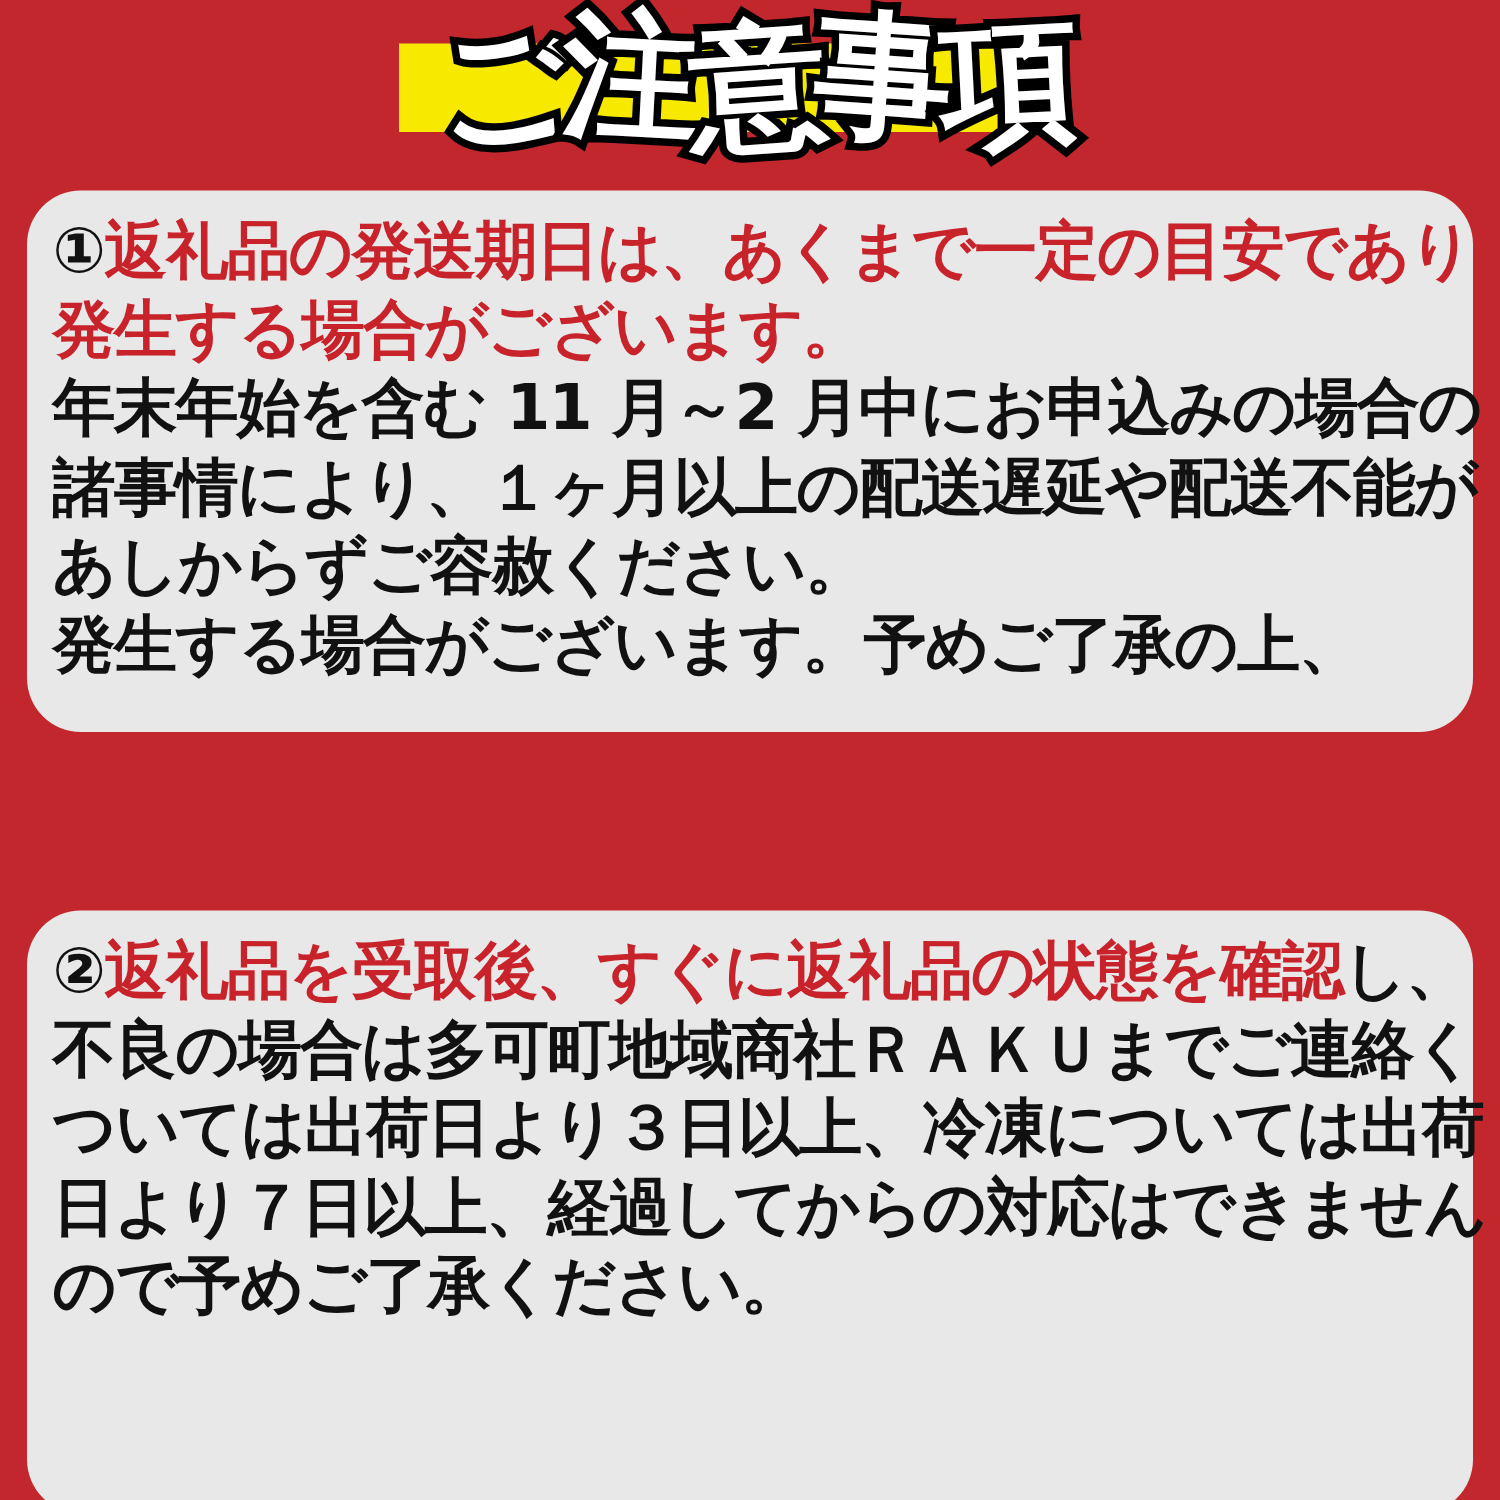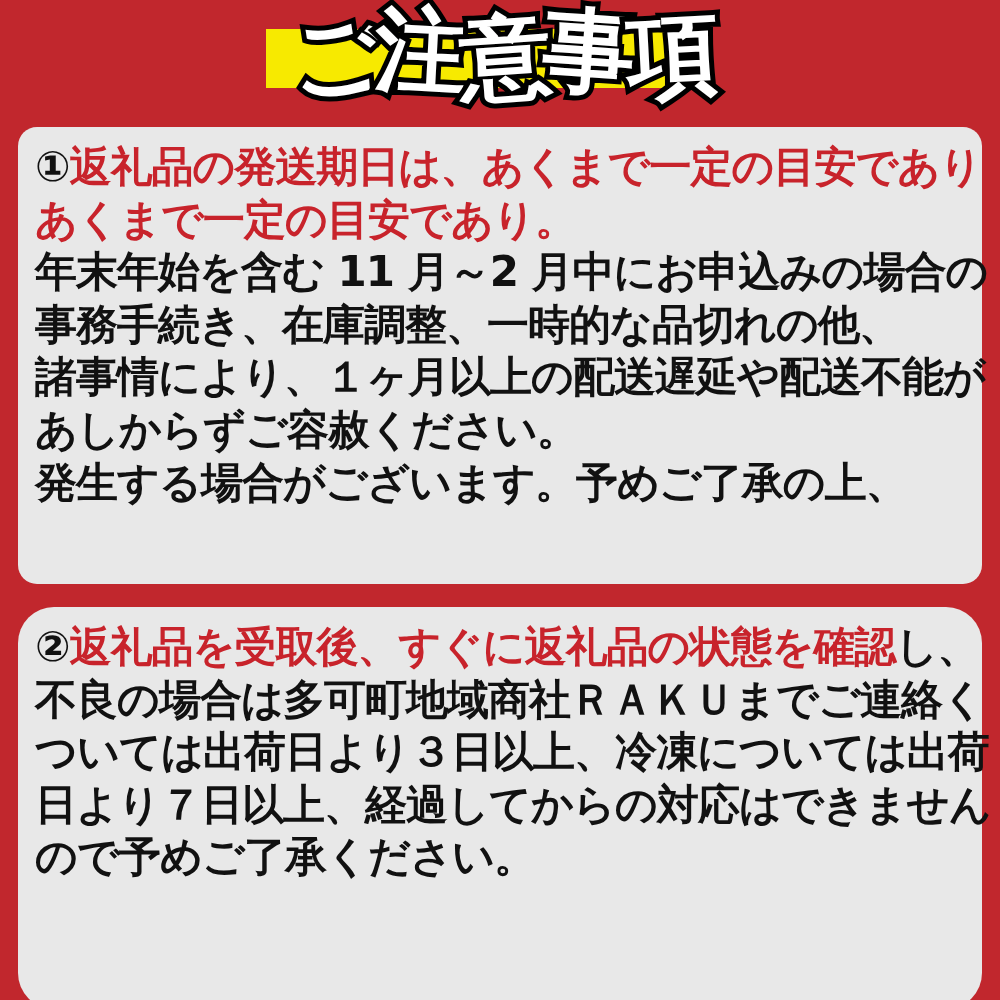--- a/index.html
+++ b/index.html
@@ -52,21 +52,21 @@
   
   .card {
     position: absolute;
     left: 18px;
     width: 964px;
     background: #e8e8e8;
     border-radius: 36px;
     box-sizing: border-box;
     padding: 14px 8px 0 17px;
   }
-  .card1 { top: 127px; height: 457px; border-radius: 19px; }
+  .card1 { top: 127px; height: 361px; }
   .card2 { top: 607px; height: 402px; }
 
   .line {
     font-size: 42px;
     font-weight: bold;
     line-height: 52.6px;
     letter-spacing: -1px;
     white-space: nowrap;
     color: #111111;
   }
@@ -77,23 +77,22 @@
 <body>
 
 <div class="screen">
 
   <div class="title-band"></div>
   <h1 class="page-title"><span class="title-char tc0">ご</span><span class="title-char tc1">注</span><span class="title-char tc2">意</span><span class="title-char tc3">事</span><span class="title-char tc4">項</span></h1>
 
   <div class="card card1">
     <div class="card-lines">
         <div class="line"><span class="seg-black">①</span><span class="seg-red">返礼品の発送期日は、あくまで一定の目安であり</span></div>
-        <div class="line"><span class="seg-red">あくまで一定の目安であり。</span></div>
+        <div class="line"><span class="seg-red">発生する場合がございます。</span></div>
         <div class="line"><span class="seg-black">年末年始を含む 11 月～2 月中にお申込みの場合の</span></div>
-        <div class="line"><span class="seg-black">事務手続き、在庫調整、一時的な品切れの他、</span></div>
         <div class="line"><span class="seg-black">諸事情により、１ヶ月以上の配送遅延や配送不能が</span></div>
         <div class="line"><span class="seg-black">あしからずご容赦ください。</span></div>
         <div class="line"><span class="seg-black">発生する場合がございます。予めご了承の上、</span></div>
       </div>
   </div>
 
   <div class="card card2">
     <div class="card-lines">
         <div class="line"><span class="seg-black">②</span><span class="seg-red">返礼品を受取後、すぐに返礼品の状態を確認</span><span class="seg-black">し、</span></div>
         <div class="line"><span class="seg-black">不良の場合は多可町地域商社ＲＡＫＵまでご連絡く</span></div>

